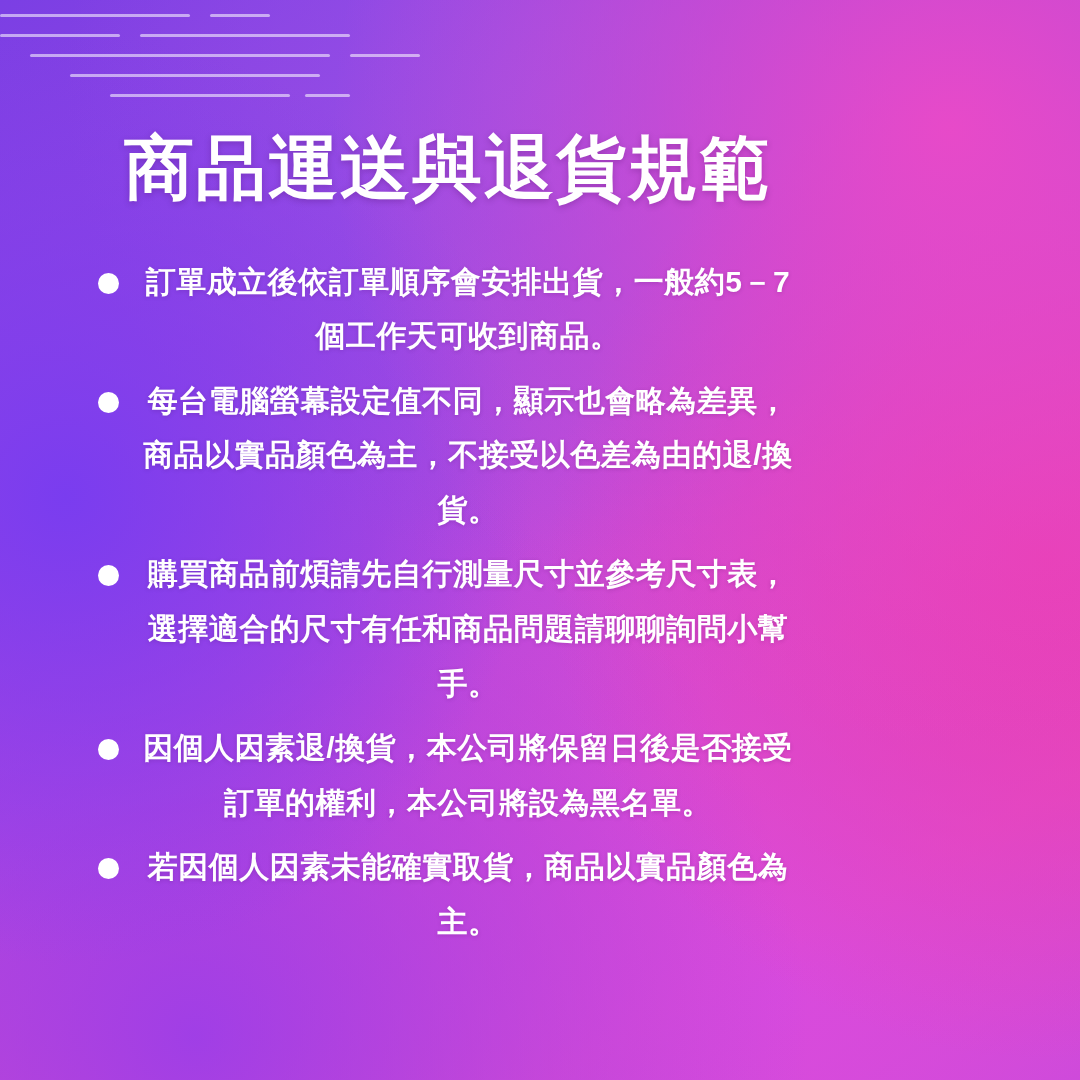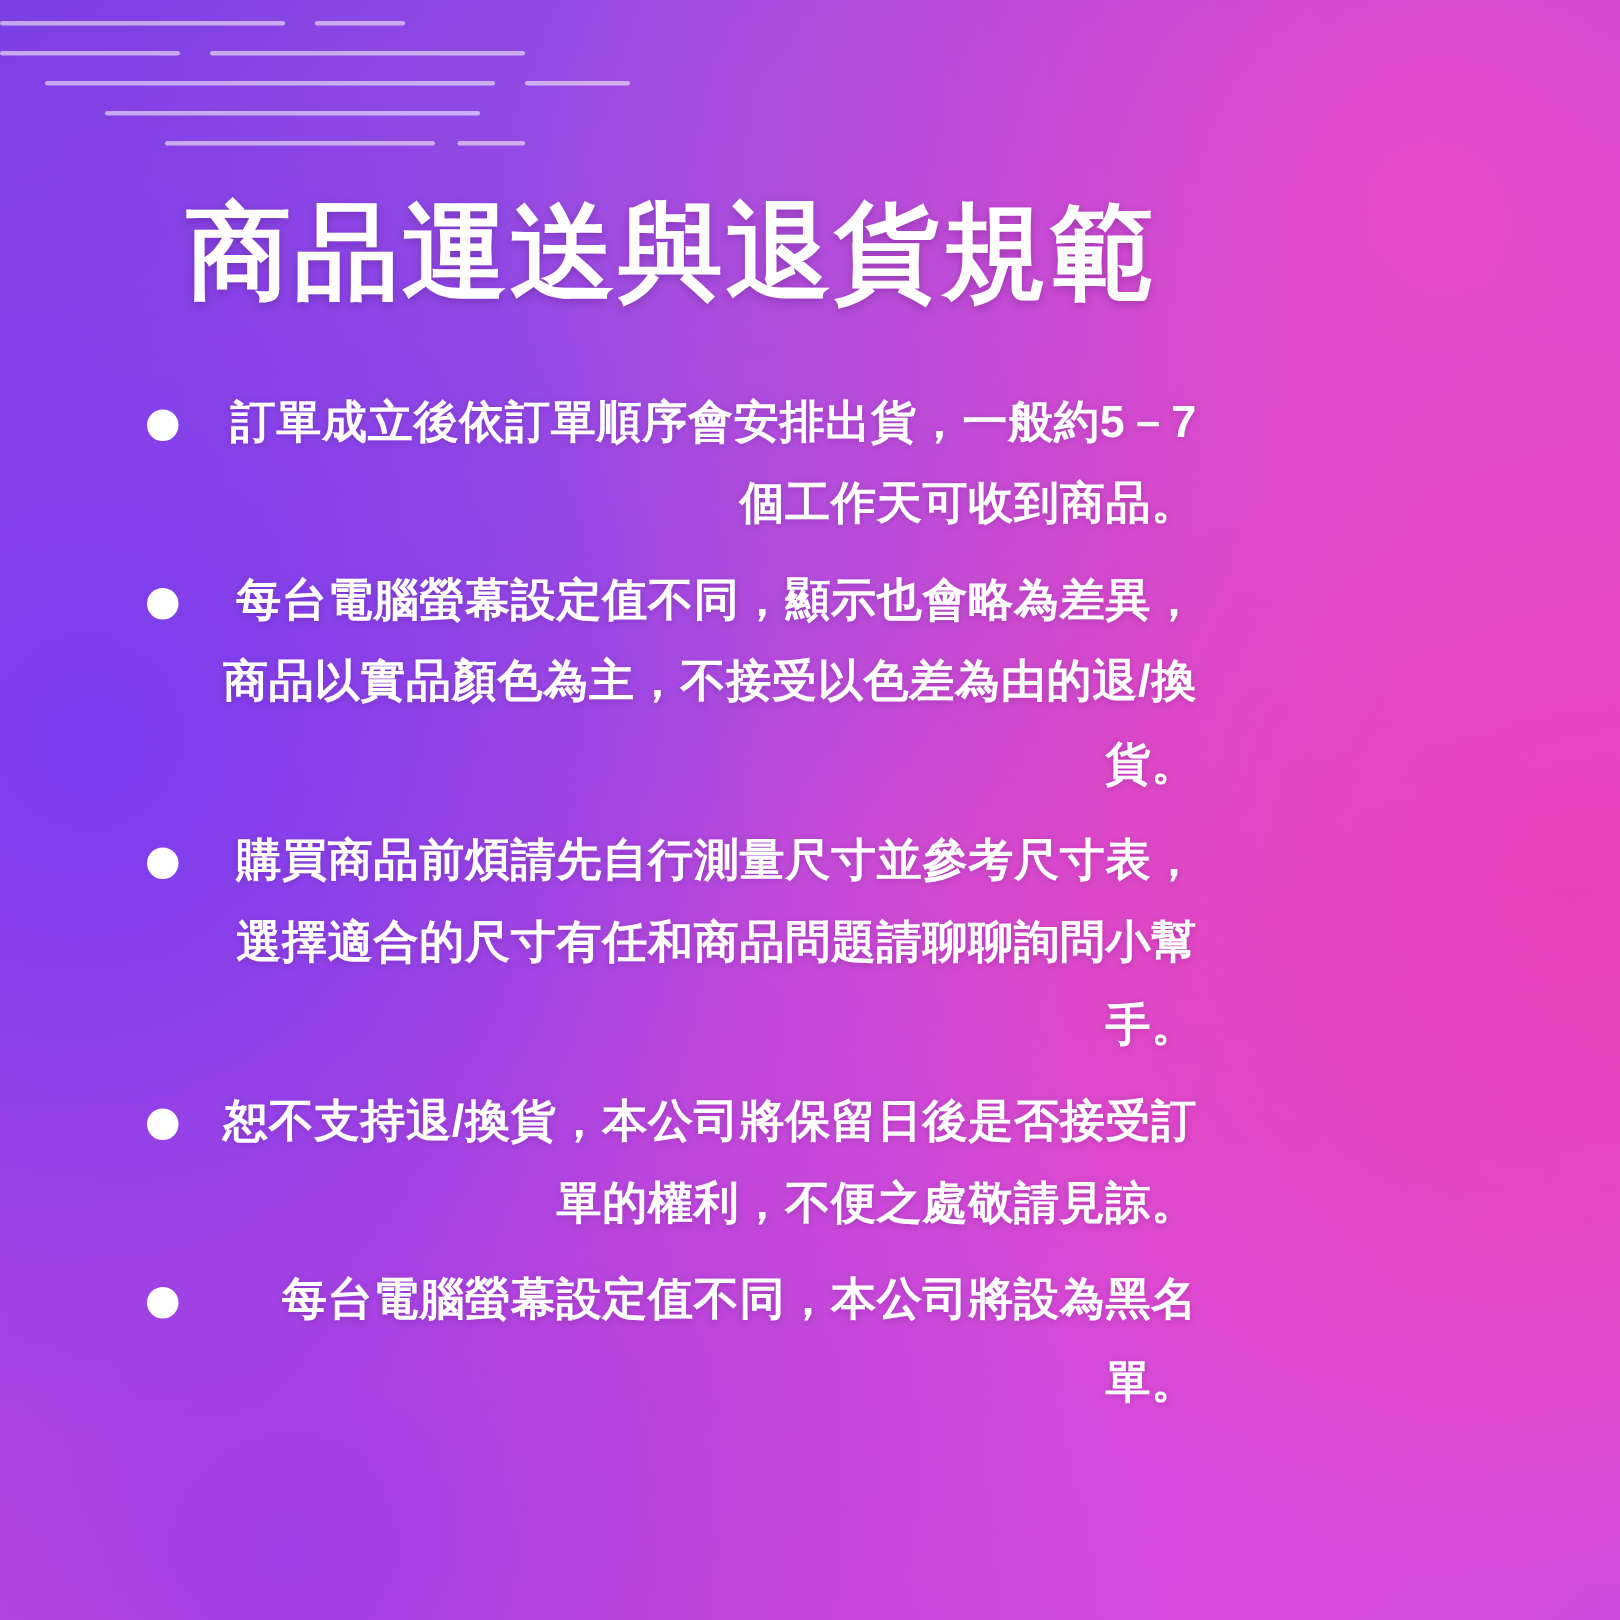--- a/index.html
+++ b/index.html
@@ -76,21 +76,21 @@
   .rule {
     display: block;
     color: #ffffff;
     font-size: 30px;
     font-weight: 700;
     line-height: 1.82;
     letter-spacing: 0.5px;
     margin: 0 0 10px 0;
     padding: 0 8px 0 48px;
     position: relative;
-    text-align: right;
+    text-align: center;
     text-shadow: 0 1px 4px rgba(60, 0, 80, 0.20);
   }
   .rule::before {
     content: "";
     position: absolute;
     left: 8px;
     top: 18px;
     width: 21px;
     height: 21px;
     border-radius: 50%;
@@ -115,18 +115,18 @@
   </div>
 
   <div class="content">
 
     <h1 class="title">商品運送與退貨規範</h1>
 
     <ul class="rules">
       <li class="rule">訂單成立後依訂單順序會安排出貨，一般約5－7個工作天可收到商品。</li>
       <li class="rule">每台電腦螢幕設定值不同，顯示也會略為差異，商品以實品顏色為主，不接受以色差為由的退/換貨。</li>
       <li class="rule">購買商品前煩請先自行測量尺寸並參考尺寸表，選擇適合的尺寸有任和商品問題請聊聊詢問小幫手。</li>
-      <li class="rule">恕不支持退/換貨，本公司將保留日後是否接受訂單的權利，不便之處敬請見諒。</li>
-      <li class="rule">每台電腦螢幕設定值不同，本公司將設為黑名單。</li>
+      <li class="rule">因個人因素退/換貨，本公司將保留日後是否接受訂單的權利，本公司將設為黑名單。</li>
+      <li class="rule">若因個人因素未能確實取貨，商品以實品顏色為主。</li>
     </ul>
 
   </div>
 </div>
 
 </body></html>

